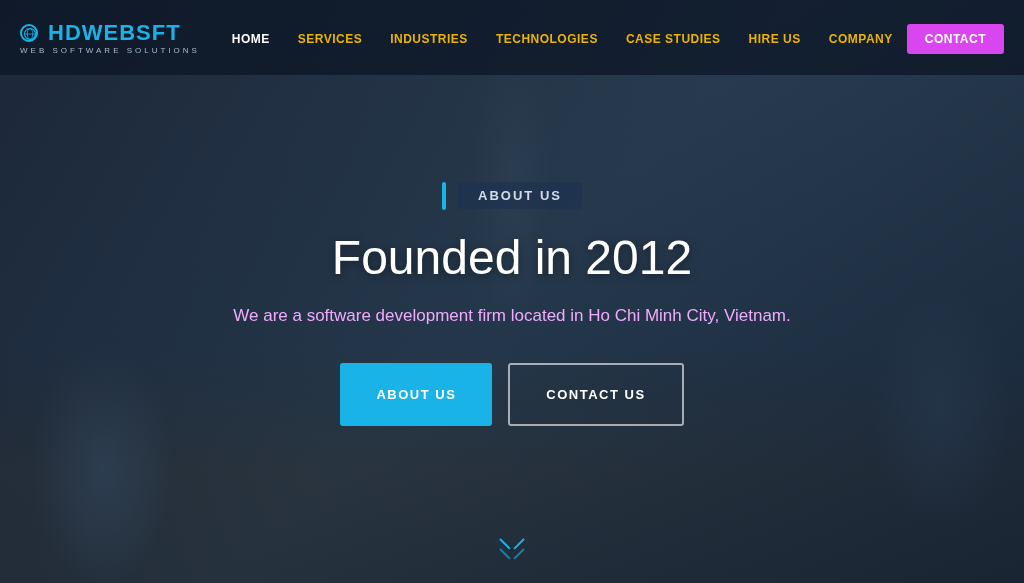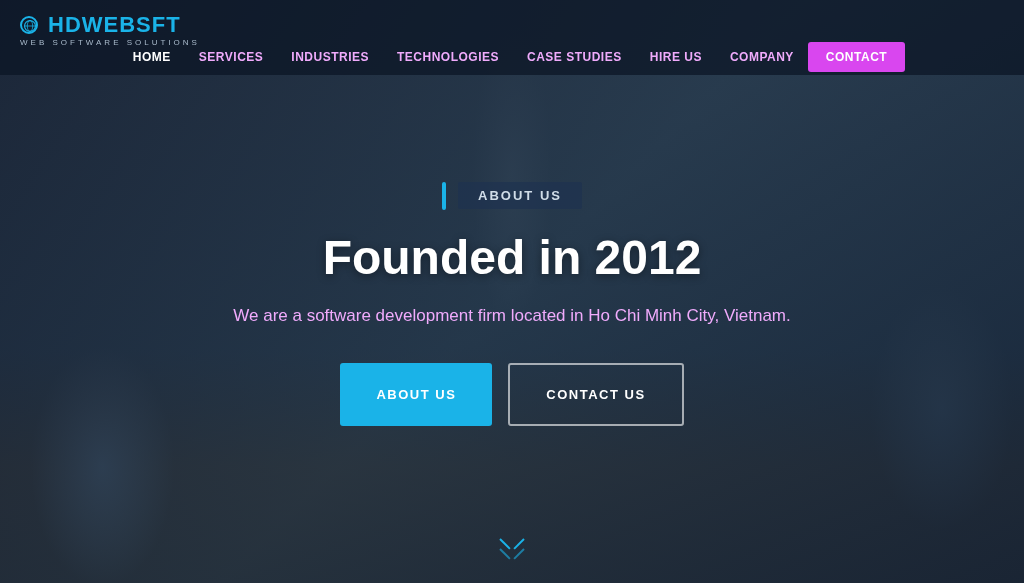--- a/index.html
+++ b/index.html
@@ -54,24 +54,23 @@
 
     
     .navbar {
       position: absolute;
       top: 0;
       left: 0;
       right: 0;
       z-index: 10;
       display: flex;
       align-items: center;
-      padding: 12px 20px;
+      padding: 4px 20px;
       height: 75px;
       background: rgba(10, 20, 35, 0.7);
-      flex-direction: column;
     }
 
     .logo {
       display: flex;
       flex-direction: column;
       margin-right: auto;
       text-decoration: none;
     }
 
     .logo-main {
@@ -105,21 +104,21 @@
     }
 
     .nav-links {
       display: flex;
       align-items: center;
       gap: 0;
       list-style: none;
     }
 
     .nav-links li a {
-      color: #f0abfc;
+      color: #eab308;
       text-decoration: none;
       font-size: 12px;
       font-weight: 600;
       letter-spacing: 0.5px;
       padding: 8px 14px;
       text-transform: uppercase;
       transition: color 0.2s;
     }
 
     .nav-links li a.active {
@@ -164,21 +163,21 @@
       color: #d0dde8;
       font-size: 13px;
       font-weight: 600;
       letter-spacing: 2px;
       padding: 6px 20px;
       border-radius: 2px;
     }
 
     .hero-title {
       font-size: 48px;
-      font-weight: 700;
+      font-weight: 400;
       color: #ffffff;
       margin-bottom: 18px;
       text-shadow: 0 2px 8px rgba(0,0,0,0.4);
     }
 
     .hero-subtitle {
       font-size: 17px;
       color: #f0abfc;
       margin-bottom: 35px;
       font-weight: 400;

